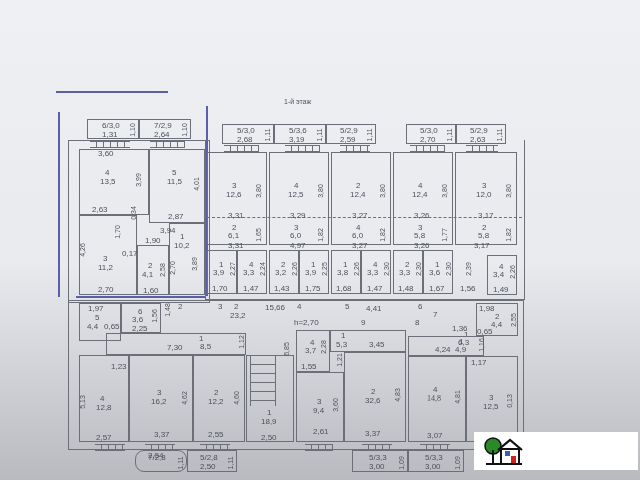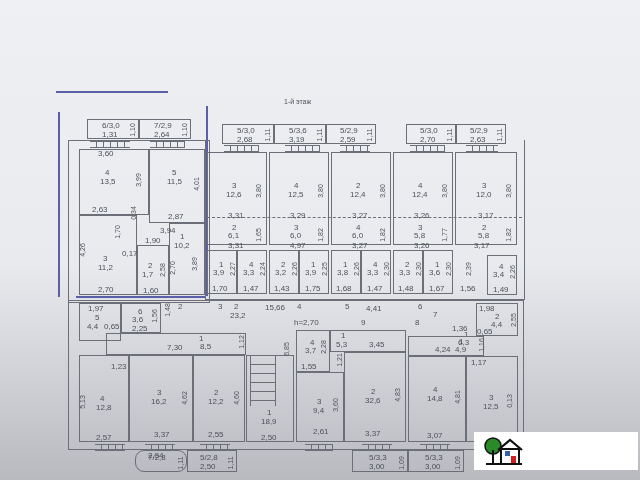--- a/index.html
+++ b/index.html
@@ -90,21 +90,21 @@
   <div class="lbl" style="left:18px;top:62px;">2,87</div>
 </div>
 <div class="room" style="left:79px;top:215px;width:58px;height:80px;">
   <div class="vlbl" style="left:-4px;top:30px;">4,26</div>
   <div class="lbl" style="left:23px;top:38px;">3</div>
   <div class="lbl" style="left:18px;top:47px;">11,2</div>
   <div class="lbl" style="left:18px;top:69px;">2,70</div>
 </div>
 <div class="room" style="left:137px;top:245px;width:32px;height:50px;">
   <div class="lbl" style="left:10px;top:15px;">2</div>
-  <div class="lbl" style="left:4px;top:24px;">1,7</div>
+  <div class="lbl" style="left:4px;top:24px;">4,1</div>
   <div class="vlbl" style="left:18px;top:20px;">2,58</div>
   <div class="lbl" style="left:5px;top:40px;">1,60</div>
 </div>
 <div class="room" style="left:169px;top:223px;width:36px;height:72px;">
   <div class="lbl" style="left:10px;top:8px;">1</div>
   <div class="lbl" style="left:4px;top:17px;">10,2</div>
   <div class="vlbl" style="left:18px;top:36px;">3,89</div>
   <div class="vlbl" style="left:-4px;top:40px;">2,70</div>
 </div>
 <div class="lbl" style="left:160px;top:226px;">3,94</div>
@@ -323,21 +323,21 @@
   <div class="vlbl" style="left:30px;top:12px;">2,55</div>
 </div>
 <div class="room" style="left:408px;top:336px;width:76px;height:20px;">
   <div class="lbl" style="left:50px;top:0px;">1</div>
   <div class="lbl" style="left:46px;top:8px;">4,9</div>
   <div class="lbl" style="left:26px;top:8px;">4,24</div>
   <div class="vlbl" style="left:66px;top:4px;">1,16</div>
 </div>
 <div class="room" style="left:408px;top:356px;width:58px;height:86px;">
   <div class="lbl" style="left:24px;top:28px;">4</div>
-  <div class="lbl" style="left:18px;top:37px;">14,8</div>
+  <div class="lbl" style="left:18px;top:37px;font-family:Liberation Serif, serif;">14,8</div>
   <div class="vlbl" style="left:42px;top:36px;">4,81</div>
   <div class="lbl" style="left:18px;top:74px;">3,07</div>
 </div>
 <div class="room" style="left:466px;top:356px;width:52px;height:86px;">
   <div class="lbl" style="left:4px;top:1px;">1,17</div>
   <div class="lbl" style="left:22px;top:36px;">3</div>
   <div class="lbl" style="left:16px;top:45px;">12,5</div>
   <div class="vlbl" style="left:36px;top:40px;">0,13</div>
 </div>
 

